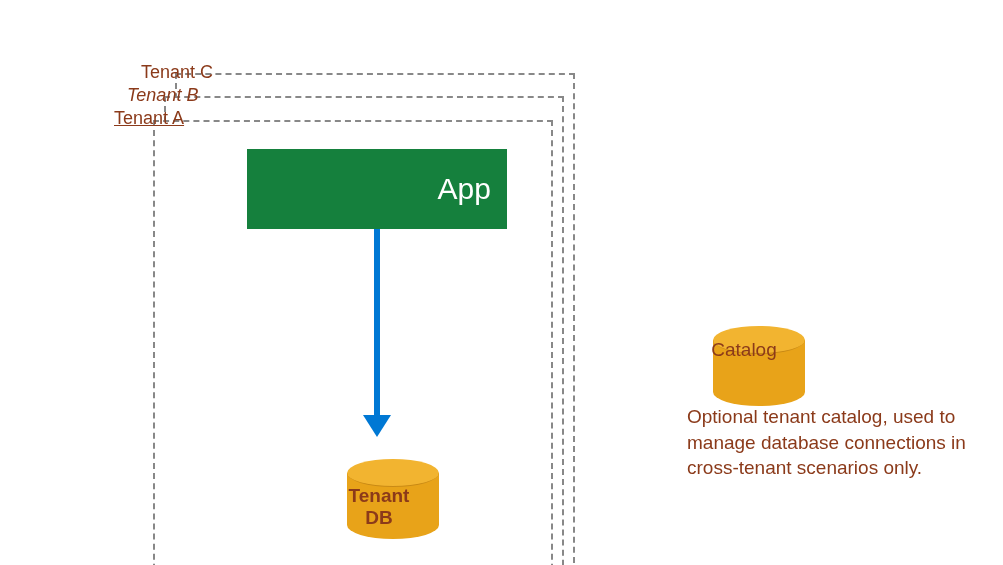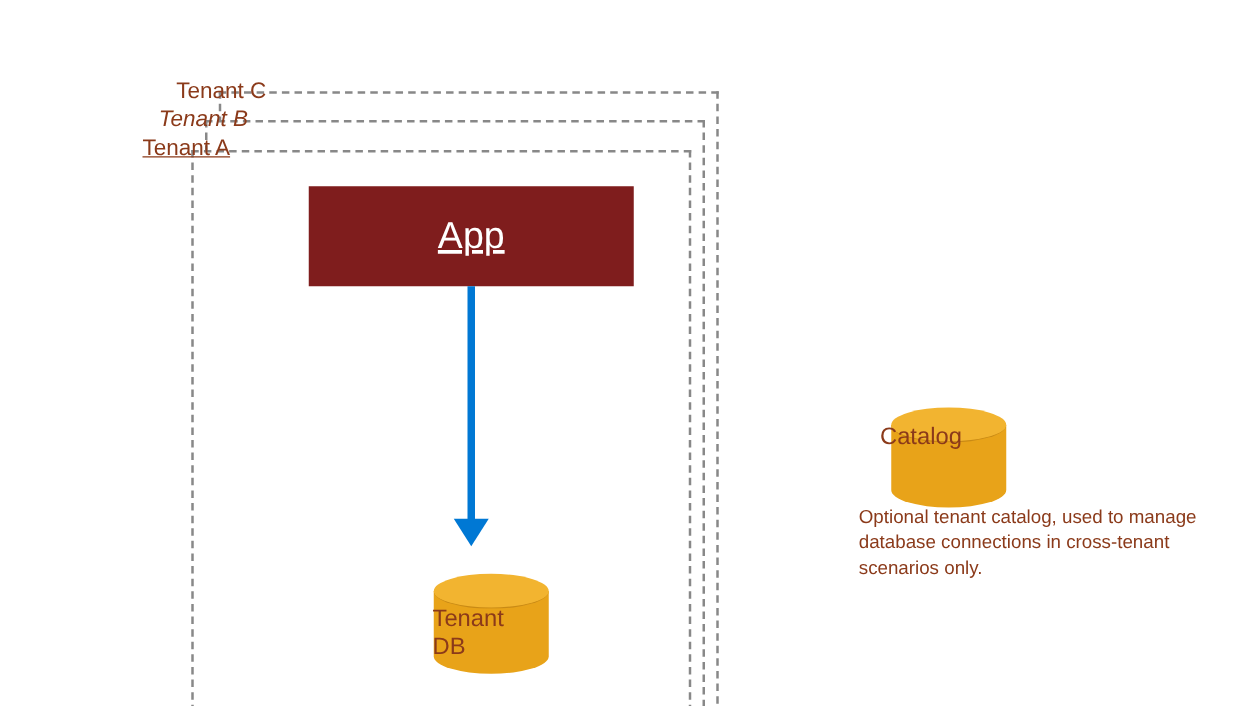--- a/index.html
+++ b/index.html
@@ -26,28 +26,27 @@
     }
     .label-c { left: 93px; top: 14px; }
     .label-b { left: 79px; top: 37px; font-style: italic; }
     .label-a { left: 66px; top: 60px; text-decoration: underline; }
     .app-box {
       position: absolute;
       left: 199px;
       top: 101px;
       width: 260px;
       height: 80px;
-      background: #7f1d1d;
+      background: #15803d;
       display: flex;
       align-items: center;
-      justify-content: center;
+      justify-content: flex-end;
       color: #fff;
       font-size: 30px;
       font-weight: 300;
-      text-decoration: underline;
     }
     .arrow {
       position: absolute;
       left: 326px;
       top: 181px;
       width: 6px;
       height: 190px;
       background: #0078d4;
     }
     .arrow::after {
@@ -86,31 +85,32 @@
       background: #f2b430;
       border-radius: 50%;
       border-bottom: 1px solid #c98a15;
     }
     .tenant-db { left: 283px; top: 395px; }
     .catalog-db { left: 649px; top: 262px; }
     .db-label {
       position: absolute;
       color: #8b3a1a;
       font-size: 19px;
+      text-align: center;
       line-height: 1.18;
     }
-    .tenant-db-label { left: 298px; top: 437px; width: 66px; }
+    .tenant-db-label { left: 298px; top: 437px; width: 66px; font-weight: bold; }
     .catalog-db-label { left: 656px; top: 291px; width: 80px; }
     .catalog-desc {
       position: absolute;
       left: 639px;
       top: 356px;
       width: 290px;
       color: #8b3a1a;
-      font-size: 15px;
+      font-size: 19px;
       line-height: 1.35;
     }
   </style>
 </head>
 <body>
 
 <div class="tenant-box tenant-c"></div>
 <div class="tenant-box tenant-b"></div>
 <div class="tenant-box tenant-a"></div>
 

